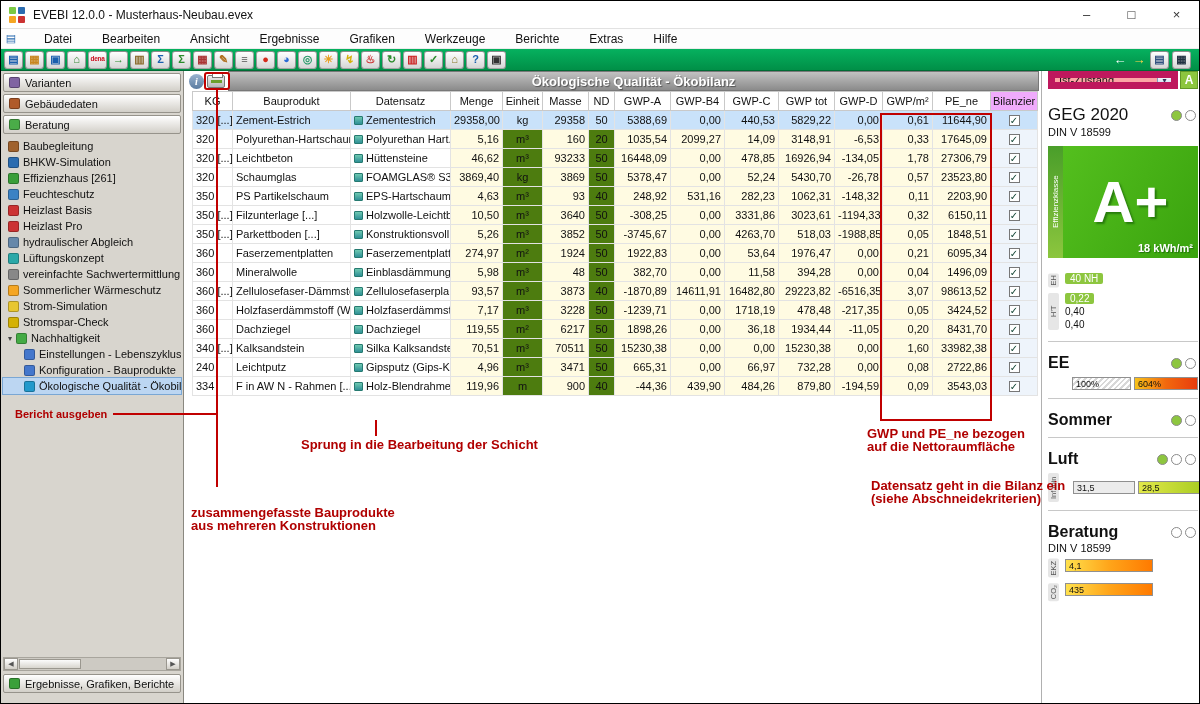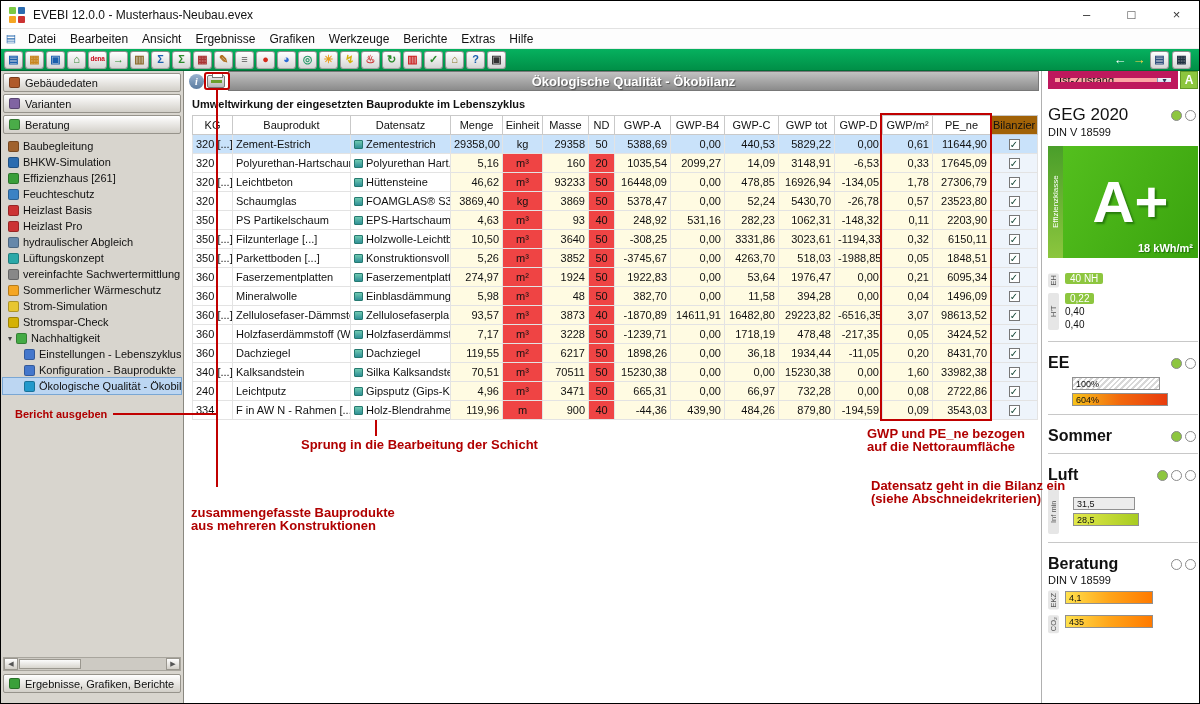--- a/index.html
+++ b/index.html
@@ -11,21 +11,21 @@
 .logo{width:16px;height:16px;display:grid;grid-template-columns:7px 7px;gap:2px;margin-right:8px;}
 .logo span{width:7px;height:7px;border-radius:1px;}
 .lg1{background:#7ac943;} .lg2{background:#2b6cb0;} .lg3{background:#f5a623;} .lg4{background:#cc3333;}
 #title-text{font-size:12px;}
 #win-controls{margin-left:auto;display:flex;height:100%;}
 .win-btn{width:45px;height:100%;display:flex;align-items:center;justify-content:center;font-size:13px;color:#333;}
 
 
 #menubar{position:absolute;left:0;top:28px;width:100%;height:20px;background:#fdfdfd;border-bottom:1px solid #ececec;display:flex;align-items:center;font-size:12px;}
 .menubar-icon{width:20px;text-align:center;color:#2b6cb0;font-size:11px;}
-.menu-item{padding:0 7px;height:100%;display:flex;align-items:center;white-space:nowrap;}
+.menu-item{padding:0 7px;height:100%;display:flex;align-items:center;white-space:nowrap;margin-left:16px;}
 .menu-item::first-letter{text-decoration:underline;}
 
 
 #toolbar{position:absolute;left:0;top:48px;width:100%;height:22px;background:linear-gradient(#06b15f,#008f47);display:flex;align-items:center;padding:0 3px;border-bottom:1px solid #006a34;}
 #toolbar-left{display:flex;gap:2px;align-items:center;}
 #toolbar-right{margin-left:auto;display:flex;gap:3px;align-items:center;padding-right:5px;}
 .tb-icon{width:19px;height:18px;background:linear-gradient(#ffffff,#d6d6d6);border:1px solid rgba(0,0,0,.35);border-radius:3px;display:flex;align-items:center;justify-content:center;font-size:11px;font-weight:bold;overflow:hidden;}
 .tb-glyph{line-height:1;}
 .tb-icon.txt .tb-glyph{font-size:6.5px;letter-spacing:-.3px;}
 .tb-icon.flat{background:none;border:none;font-size:13px;width:16px;}
@@ -52,24 +52,24 @@
 #main{position:absolute;left:183px;top:70px;width:857px;height:634px;background:#fff;}
 #main-top{display:flex;align-items:center;height:20px;gap:3px;padding-left:5px;}
 .info-icon{width:15px;height:15px;min-width:15px;border-radius:50%;background:linear-gradient(#9ab4d0,#5a7ba0);color:#fff;font-size:10px;font-weight:bold;font-style:italic;display:flex;align-items:center;justify-content:center;font-family:"Liberation Serif",serif;}
 .printer-icon{width:18px;height:13px;min-width:18px;background:linear-gradient(#eee,#b8b8b8);border:1px solid #777;border-radius:2px;position:relative;}
 .printer-icon::before{content:"";position:absolute;left:4px;top:-4px;width:9px;height:4px;background:#fff;border:1px solid #777;}
 .printer-icon::after{content:"";position:absolute;left:3px;top:4px;width:11px;height:3px;background:#6ca02c;}
 #main-header{flex:1;height:20px;margin-right:2px;background:linear-gradient(#c2c2c2,#8b8b8b);border:1px solid #787878;display:flex;align-items:center;justify-content:center;color:#fff;font-weight:bold;font-size:13px;text-shadow:1px 1px 1px rgba(0,0,0,.45);}
 #table-title{font-size:11px;font-weight:bold;margin:7px 0 5px 8px;}
 #okotable{margin-left:8px;border-collapse:collapse;table-layout:fixed;width:845px;font-size:11px;}
 #okotable th{border:1px solid #c9c9c9;background:#fff;font-weight:normal;height:19px;padding:0 2px;overflow:hidden;white-space:nowrap;text-align:center;}
-#okotable th.sorted{background:#a16207;}
+#okotable th.sorted{background:#f0abfc;}
 #okotable td{border:1px solid #e3e3e3;height:19px;padding:0 3px;overflow:hidden;white-space:nowrap;}
 td.c-num{text-align:right;background:#fffbe2;}
-td.c-unit{text-align:center;background:#ef4444;}
+td.c-unit{text-align:center;background:#4d7c0f;}
 td.c-kg,td.c-bp,td.c-ds{background:#fff;}
 td.c-chk{text-align:center;background:#eef4fb;}
 tr.selected td{background:#c9e2fa !important;border-color:#a8cbe8;}
 .ds-icon{display:inline-block;width:9px;height:9px;background:linear-gradient(#6fc9b1,#2f8f96);border:1px solid #267a70;border-radius:1px;margin-right:3px;vertical-align:-1px;}
 .checkbox{display:inline-block;width:11px;height:11px;background:#fff;border:1px solid #777;font-size:10px;line-height:9px;color:#143;}
 .checkbox::after{content:"✓";}
 
 
 .red-rect{position:absolute;border:2px solid #c00000;pointer-events:none;z-index:20;}
 #rect-gwp{left:879px;top:112px;width:112px;height:308px;}
@@ -103,21 +103,21 @@
 #metrics{margin-top:12px;}
 .metric-row{display:flex;gap:6px;padding:3px 0;}
 .vlabel{width:11px;min-width:11px;background:#e6e6e6;border-radius:2px;color:#555;font-size:7.5px;display:flex;align-items:center;justify-content:center;writing-mode:vertical-rl;transform:rotate(180deg);padding:2px 0;}
 .mvals{display:flex;flex-direction:column;gap:2px;font-size:10px;}
 .mval:empty{display:none;}
 .metric-row.badge1 .mval:first-child{background:#8dc63f;color:#fff;padding:0 5px;border-radius:2px;align-self:flex-start;}
 .section{border-top:1px solid #c8c8c8;margin-top:8px;padding-top:12px;}
 .sec-title-row{display:flex;align-items:center;}
 .sec-title{font-size:16px;font-weight:bold;}
 .sec-sub{font-size:11px;margin-top:1px;}
-.bars{margin:5px 0 0 24px;display:flex;flex-direction:column;gap:3px;}
+.bars{margin:5px 0 0 24px;display:flex;flex-direction:row;gap:3px;}
 .bar{height:13px;border:1px solid #909090;font-size:9px;line-height:12px;padding-left:3px;width:88px;background:#fff;}
 .bar-hatched{background:repeating-linear-gradient(-45deg,#ffffff 0 2px,#d8d8d8 2px 4px);}
 .bar-red{background:linear-gradient(90deg,#f8c21a,#f2680d,#e83c0d);width:96px;}
 .bar-gray{background:#ececec;width:62px;}
 .bar-yg{background:linear-gradient(90deg,#e2e84a,#a8cc22);width:66px;}
 .bar-orange{background:linear-gradient(90deg,#ffe14d,#ffa51a,#ff7a00);}
 .bar-row{display:flex;gap:6px;margin-top:5px;align-items:stretch;}
 .bar-row .bars{margin:8px;}
 </style>
 </head>
@@ -242,26 +242,26 @@
       <span class="tb-icon">
         <span class="tb-glyph" style="color: rgb(32, 48, 64);">▦</span>
       </span>
     </div>
 </div>
 
 <div id="sidebar">
   <div id="side-sections">
 
   <div class="acc-btn">
+        <span class="acc-icon" style="background: rgb(128, 100, 162);"></span>
+        <span>Varianten</span>
+      </div>
+      <div class="acc-btn">
         <span class="acc-icon" style="background: rgb(176, 90, 42);"></span>
         <span>Gebäudedaten</span>
-      </div>
-      <div class="acc-btn">
-        <span class="acc-icon" style="background: rgb(128, 100, 162);"></span>
-        <span>Varianten</span>
       </div>
       <div class="acc-btn">
         <span class="acc-icon" style="background: rgb(74, 172, 72);"></span>
         <span>Beratung</span>
       </div>
     </div>
   <div id="tree">
 
   <div class="tree-item">
         <span class="tree-icon" style="background: rgb(160, 98, 45);"></span>
@@ -342,21 +342,20 @@
     <span>Ergebnisse, Grafiken, Berichte</span>
   </div>
 </div>
 
 <div id="main">
   <div id="main-top">
     <span class="info-icon">i</span>
     <span class="printer-icon"></span>
     <div id="main-header">Ökologische Qualität - Ökobilanz</div>
   </div>
-  <div id="table-title">Umweltwirkung der eingesetzten Bauprodukte im Lebenszyklus</div>
   <table id="okotable">
     <colgroup>
       <col style="width:40px">
         <col style="width:118px">
         <col style="width:100px">
         <col style="width:52px">
         <col style="width:40px">
       <col style="width:46px">
         <col style="width:26px">
         <col style="width:56px">

